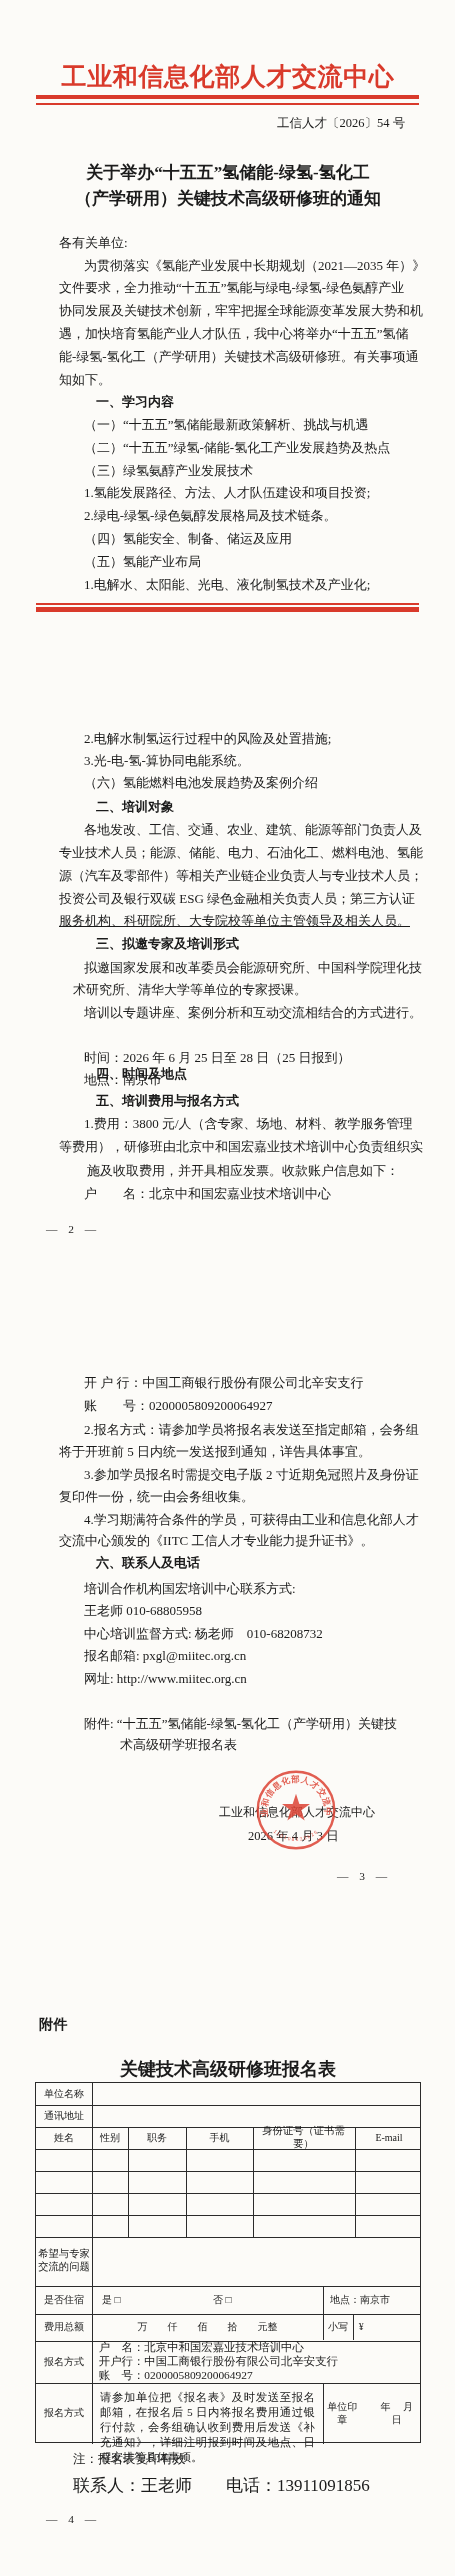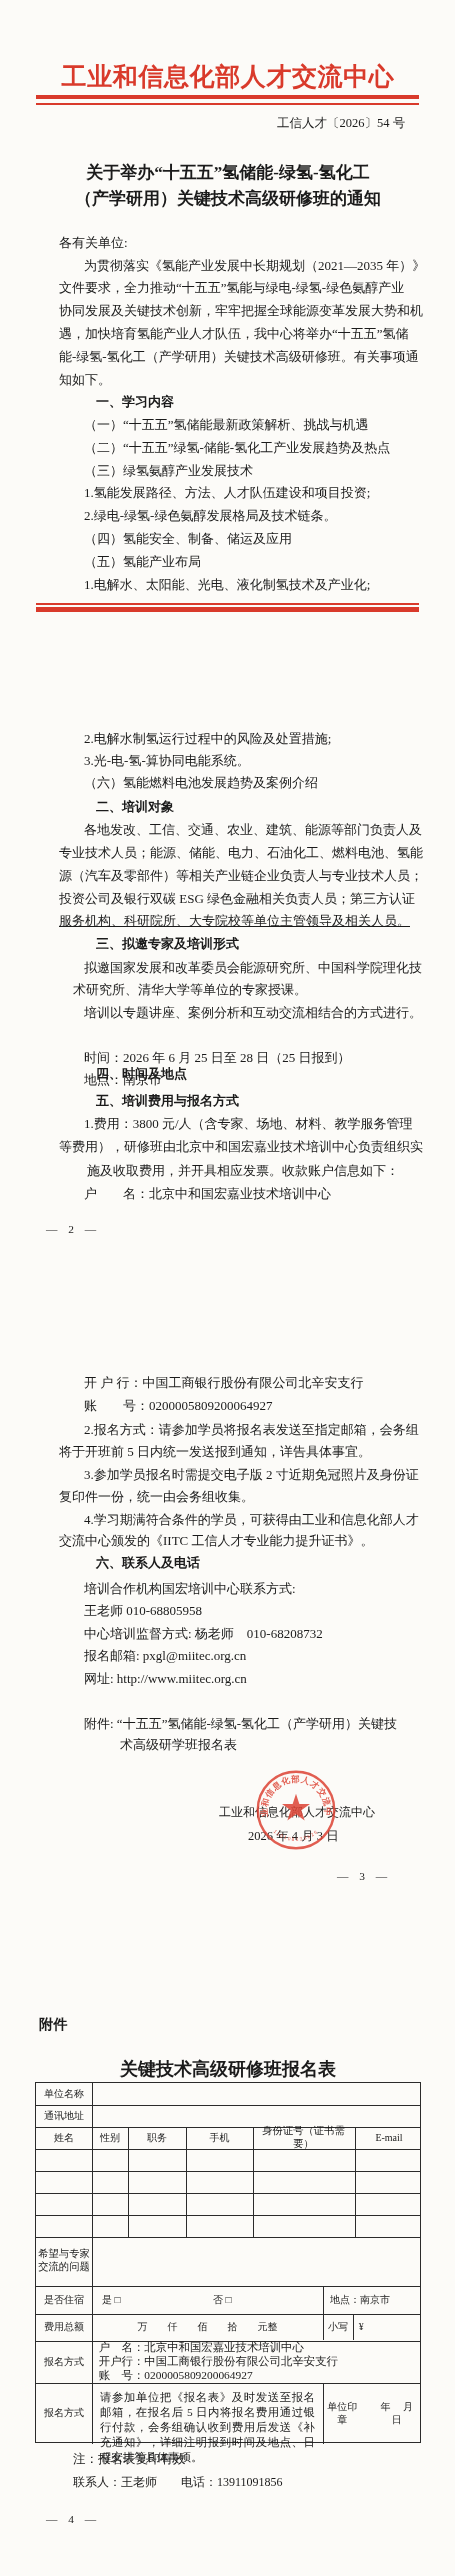--- a/index.html
+++ b/index.html
@@ -107,21 +107,21 @@
       <div class="ln" style="left: 84px; top: 1603px;">王老师 010-68805958</div>
       <div class="ln" style="left: 84px; top: 1626px;">中心培训监督方式: 杨老师　010-68208732</div>
       <div class="ln" style="left: 84px; top: 1648px;">报名邮箱: pxgl@miitec.org.cn</div>
       <div class="ln" style="left: 84px; top: 1671px;">网址: http://www.miitec.org.cn</div>
       <div class="ln" style="left: 84px; top: 1716px;">附件: “十五五”氢储能-绿氢-氢化工（产学研用）关键技</div>
       <div class="ln" style="left: 120px; top: 1737px;">术高级研学班报名表</div>
       <div class="ln" style="left: 219px; top: 1805px; font-size: 12px;">工业和信息化部人才交流中心</div>
       <div class="ln" style="left: 248px; top: 1829px; font-size: 12.5px;">2026 年 4 月 3 日</div>
       <div class="ln pg" style="left: 337px; top: 1869px;">—  3  —</div>
       <div class="ln" style="left: 73px; top: 2452px; font-size: 12.5px;">注：报名表复印有效</div>
-      <div class="ln" style="left: 73px; top: 2475px; font-size: 12px;">联系人：王老师　　电话：13911091856</div>
+      <div class="ln" style="left: 73px; top: 2475px; font-size: 17px;">联系人：王老师　　电话：13911091856</div>
       <div class="ln pg" style="left: 46px; top: 2512px;">—  4  —</div>
     </div>
 
   <div class="rule" id="rule2a"></div>
   <div class="rule" id="rule2b"></div>
 
   <svg class="seal" viewBox="0 0 200 200">
     <circle cx="100" cy="100" r="78" fill="none" stroke="#dd4334" stroke-width="5"></circle>
     <polygon points="100,67 106.8,87.7 128.5,87.7 110.9,100.6 117.6,121.3 100,108.5 82.4,121.3 89.1,100.6 71.5,87.7 93.2,87.7" fill="#dd4334"></polygon>
     <path id="sealArcTop" d="M 44,120 A 59,59 0 1 1 156,120" fill="none"></path>

